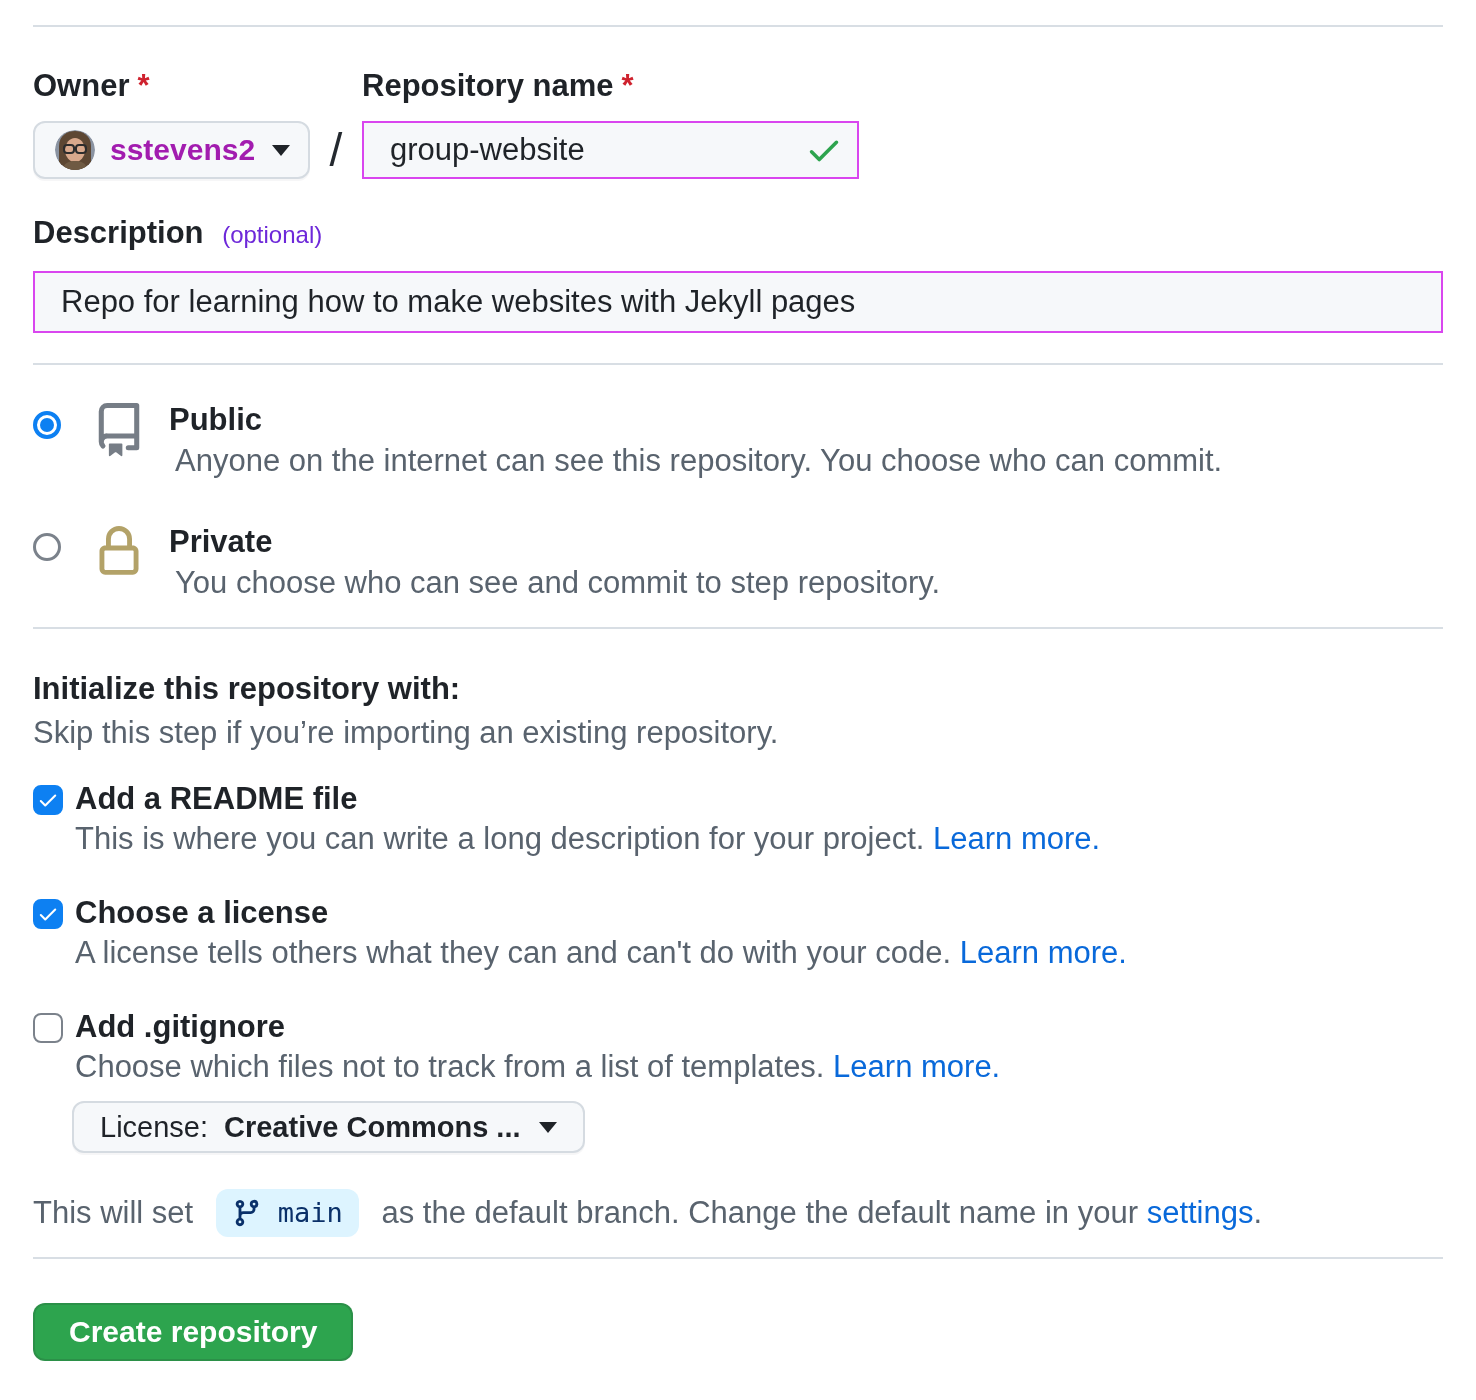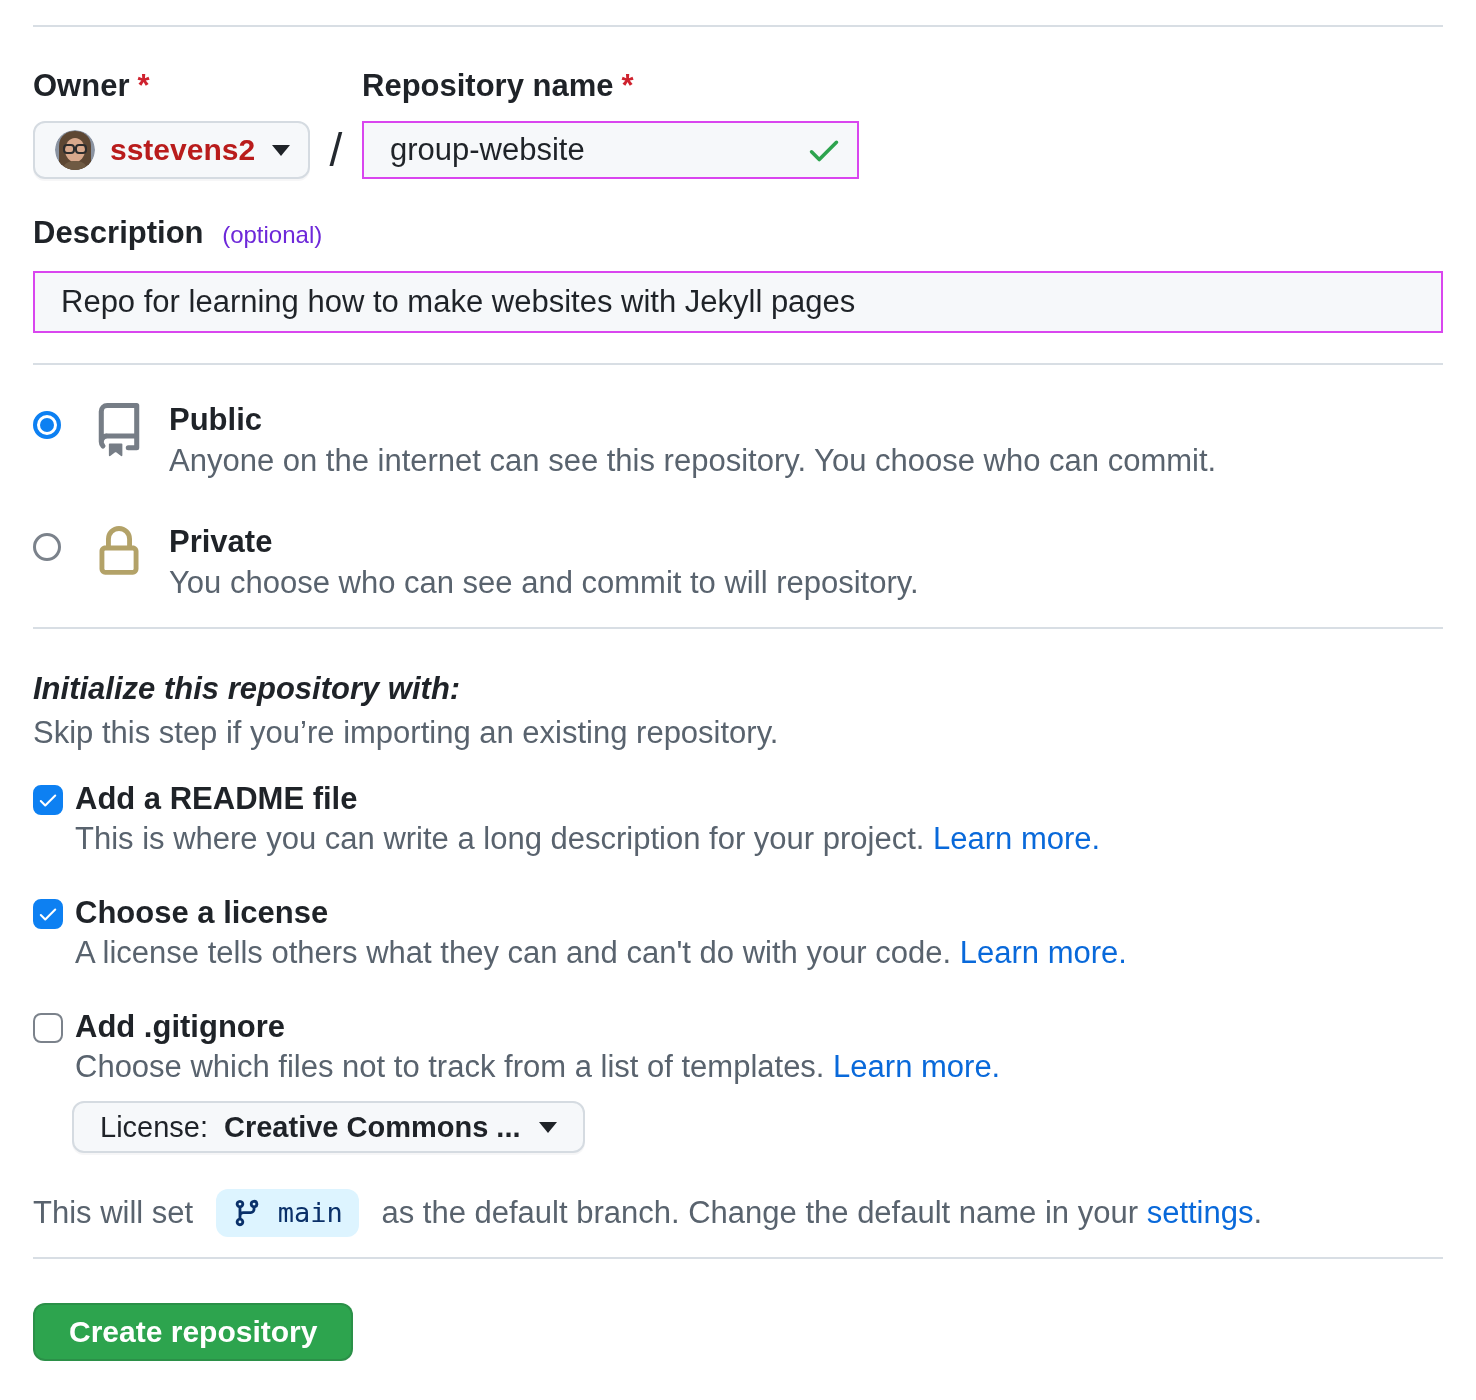--- a/index.html
+++ b/index.html
@@ -18,21 +18,21 @@
 
   
   .name-row { display: flex; align-items: flex-start; margin-top: 40px; }
   .field-col { display: flex; flex-direction: column; }
   .field-label { font-weight: 700; font-size: 31px; line-height: 38px; margin-bottom: 16px; }
   .req { color: #cf222e; font-weight: 700; margin-left: 8px; }
   .owner-btn {
     display: flex; align-items: center; gap: 15px;
     width: 277px; height: 58px; padding: 12px 20px;
     background: #f6f8fa; border: 2px solid #d5dbe1; border-radius: 12px;
-    cursor: pointer; font: inherit; color: #b91c1c;
+    cursor: pointer; font: inherit; color: #a21caf;
     box-shadow: 0 2px 0 rgba(31,35,40,0.04);
   }
   .avatar { width: 40px; height: 40px; border-radius: 50%; overflow: hidden; flex: 0 0 auto; }
   .owner-name { font-weight: 700; font-size: 30px; }
   .caret { width: 0; height: 0; border-left: 9px solid transparent; border-right: 9px solid transparent; border-top: 11px solid #1f2328; margin-left: 2px; }
   .slash { font-size: 46px; font-weight: 300; color: #24292f; line-height: 58px; margin-top: 54px; width: 52px; text-align: center; flex: 0 0 auto; }
   .repo-input-wrap { position: relative; width: 497px; }
   .text-input {
     width: 100%; height: 58px; padding: 0 26px;
     background: #f6f8fa; border: 2px solid #d946ef; border-radius: 0;
@@ -53,24 +53,24 @@
   
   .vis-row { display: flex; align-items: flex-start; margin-top: 34px; }
   .vis-row + .vis-row { margin-top: 40px; }
   .radio { width: 28px; height: 28px; border-radius: 50%; flex: 0 0 auto; margin-top: 12px; margin-right: 18px; }
   .radio.checked { border: 4px solid #0d80f2; position: relative; background: #ffffff; }
   .radio.checked::after { content: ""; position: absolute; left: 50%; top: 50%; transform: translate(-50%,-50%); width: 14px; height: 14px; border-radius: 50%; background: #0d80f2; }
   .radio.unchecked { border: 3px solid #7b828b; background: #ffffff; }
   .vis-icon { width: 56px; height: 62px; flex: 0 0 auto; margin: 0 22px 0 12px; display: flex; align-items: center; justify-content: center; }
   .vis-text { padding-top: 0; }
   .vis-title { font-weight: 700; font-size: 31px; line-height: 42px; }
-  .vis-desc { color: #59636e; font-size: 31px; line-height: 40px; }
-
-  
-  .init-heading { margin-top: 40px; font-weight: 700; font-size: 31px; line-height: 40px; font-style: italic; }
+  .vis-desc { color: #59636e; font-size: 31px; line-height: 40px; margin-left: 6px; }
+
+  
+  .init-heading { margin-top: 40px; font-weight: 700; font-size: 31px; line-height: 40px; }
   .init-sub { color: #59636e; font-size: 31px; line-height: 40px; margin-top: 4px; }
   .chk-row { display: flex; align-items: flex-start; margin-top: 26px; }
   .chk-row + .chk-row { margin-top: 34px; }
   .checkbox { width: 30px; height: 30px; border-radius: 8px; flex: 0 0 auto; margin-top: 6px; margin-right: 12px; display: flex; align-items: center; justify-content: center; }
   .checkbox.checked { background: #0d80f2; border: 2px solid #0d80f2; }
   .checkbox.unchecked { background: #ffffff; border: 2px solid #7b828b; }
   .chk-text { }
   .chk-label { font-weight: 700; font-size: 31px; line-height: 40px; }
   .chk-desc { color: #59636e; font-size: 31px; line-height: 40px; margin-top: 0; }
   .link { color: #0969da; text-decoration: none; cursor: pointer; }
@@ -186,21 +186,21 @@
   
   <div class="vis-row">
     <span class="radio unchecked"></span>
     <span class="vis-icon">
       <svg viewBox="0 0 16 16" width="52" height="52" fill="#b3a268">
         <path d="M4 4a4 4 0 0 1 8 0v2h.25c.966 0 1.75.784 1.75 1.75v5.5A1.75 1.75 0 0 1 12.25 15h-8.5A1.75 1.75 0 0 1 2 13.25v-5.5C2 6.784 2.784 6 3.75 6H4Zm8.25 3.5h-8.5a.25.25 0 0 0-.25.25v5.5c0 .138.112.25.25.25h8.5a.25.25 0 0 0 .25-.25v-5.5a.25.25 0 0 0-.25-.25ZM10.5 6V4a2.5 2.5 0 1 0-5 0v2Z"></path>
       </svg>
     </span>
     <span class="vis-text">
       <div class="vis-title">Private</div>
-      <div class="vis-desc">You choose who can see and commit to will repository.</div>
+      <div class="vis-desc">You choose who can see and commit to step repository.</div>
     </span>
   </div>
 
   <hr class="divider hr-3">
 
   
   <div class="init-heading">Initialize this repository with:</div>
   <div class="init-sub">Skip this step if you’re importing an existing repository.</div>
 
   

